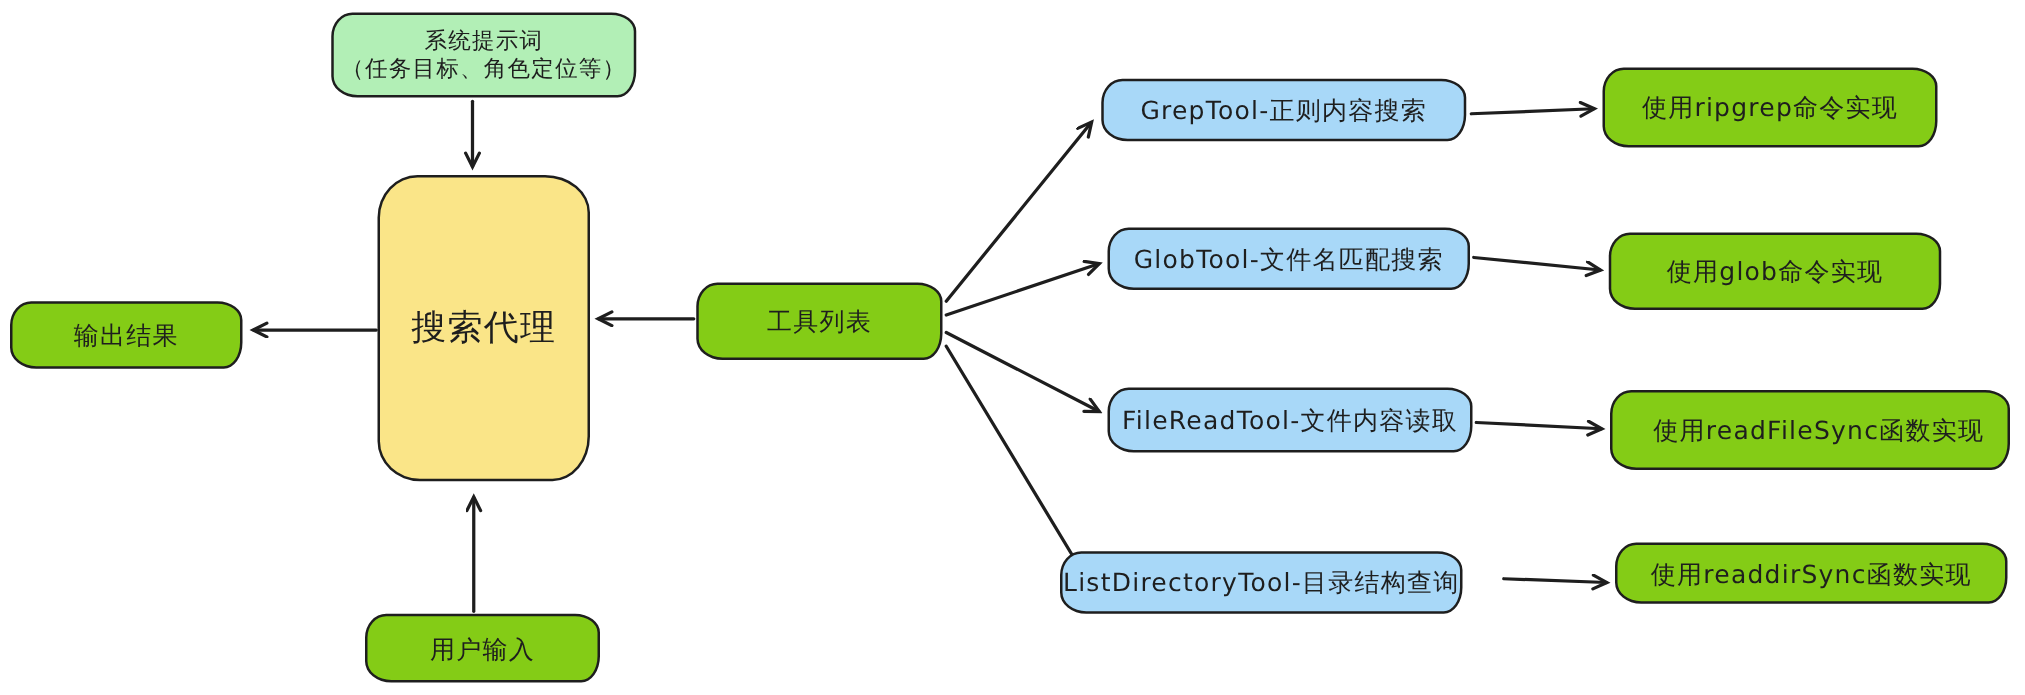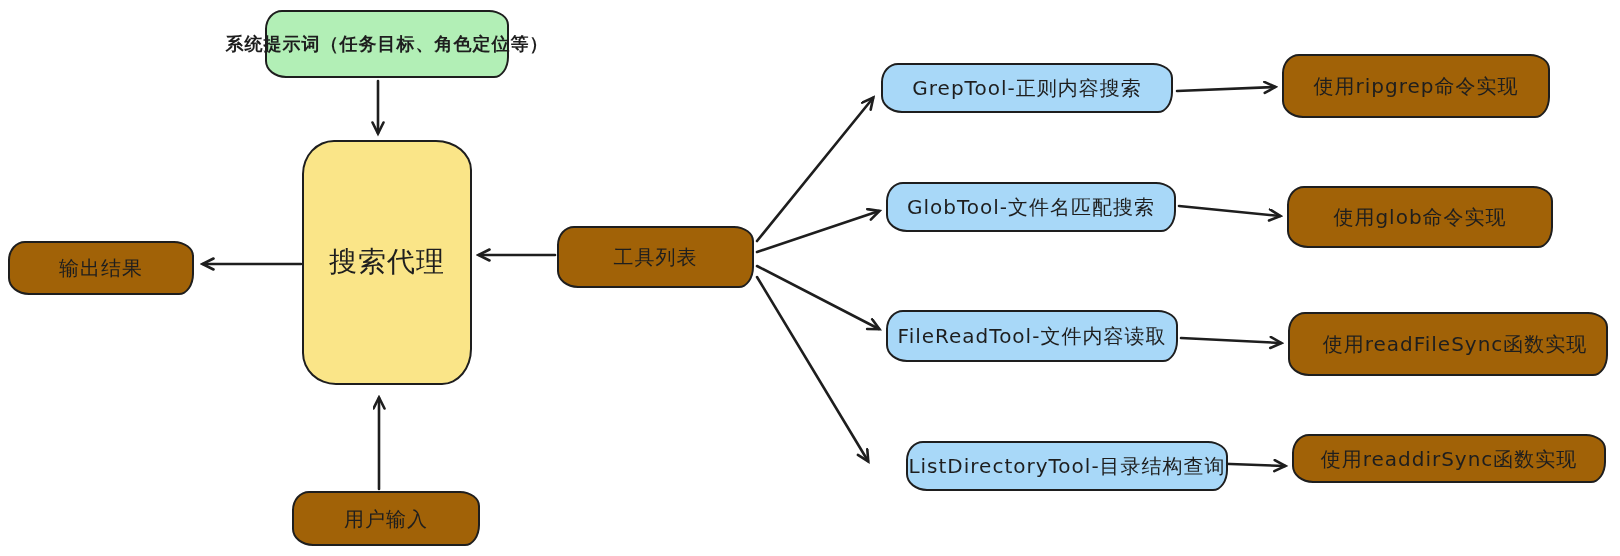--- a/index.html
+++ b/index.html
@@ -14,41 +14,41 @@
     overflow:hidden;
   }
   .box{
     position:absolute;
     box-sizing:border-box;
     display:flex;
     align-items:center;
     justify-content:center;
     text-align:center;
     border:2.5px solid var(--stroke);
-    background:#a16207;
+    background:#84cc16;
     font-size:20px;
     letter-spacing:1px;
     line-height:1.3;
     white-space:nowrap;
   }
   
   .r-soft{border-radius:17px 20px 15px 21px / 19px 15px 21px 17px;}
   .r-big{border-radius:32px 36px 30px 34px / 34px 30px 36px 32px;}
 
   
-  #node-system-prompt {left:265px; top:10px;  width:244px; height:68px; flex-direction:row; font-size:18px;font-weight:bold;}
+  #node-system-prompt {left:265px; top:10px;  width:244px; height:68px; flex-direction:column; font-size:18px;}
   #node-search-agent  {left:302px; top:140px; width:170px; height:245px; font-size:28px;}
   #node-output-result {left:8px;   top:241px; width:186px; height:54px;}
   #node-user-input    {left:292px; top:491px; width:188px; height:55px;}
   #node-tool-list     {left:557px; top:226px; width:197px; height:62px;}
 
   #node-tool-0 {left:881px; top:63px;  width:292px; height:50px;}
   #node-tool-1 {left:886px; top:182px; width:290px; height:50px;}
   #node-tool-2 {left:886px; top:310px; width:292px; height:52px;}
-  #node-tool-3 {left:906px; top:441px; width:322px; height:50px;}
+  #node-tool-3 {left:848px; top:441px; width:322px; height:50px;}
 
   #node-impl-0 {left:1282px; top:54px;  width:268px; height:64px;}
   #node-impl-1 {left:1287px; top:186px; width:266px; height:62px;}
   #node-impl-2 {left:1288px; top:312px; width:320px; height:64px;padding-left:14px;}
   #node-impl-3 {left:1292px; top:434px; width:314px; height:49px;}
 
   svg.arrows{
     position:absolute;
     left:0;top:0;
     width:1620px;height:556px;

